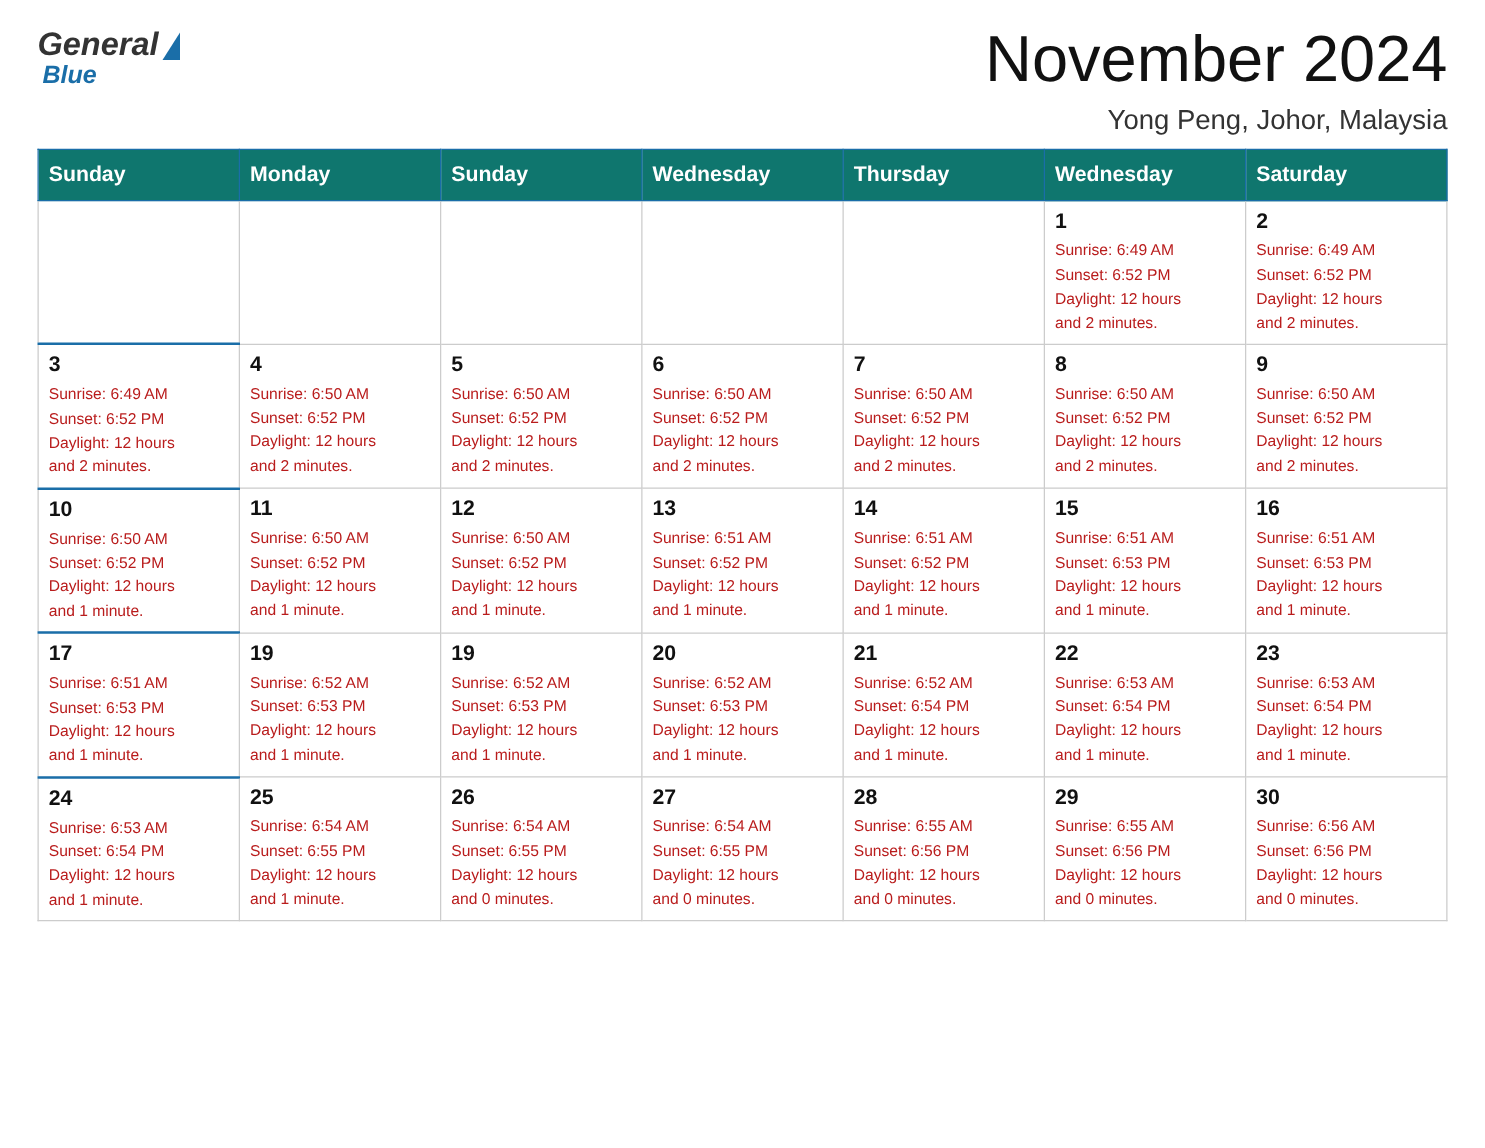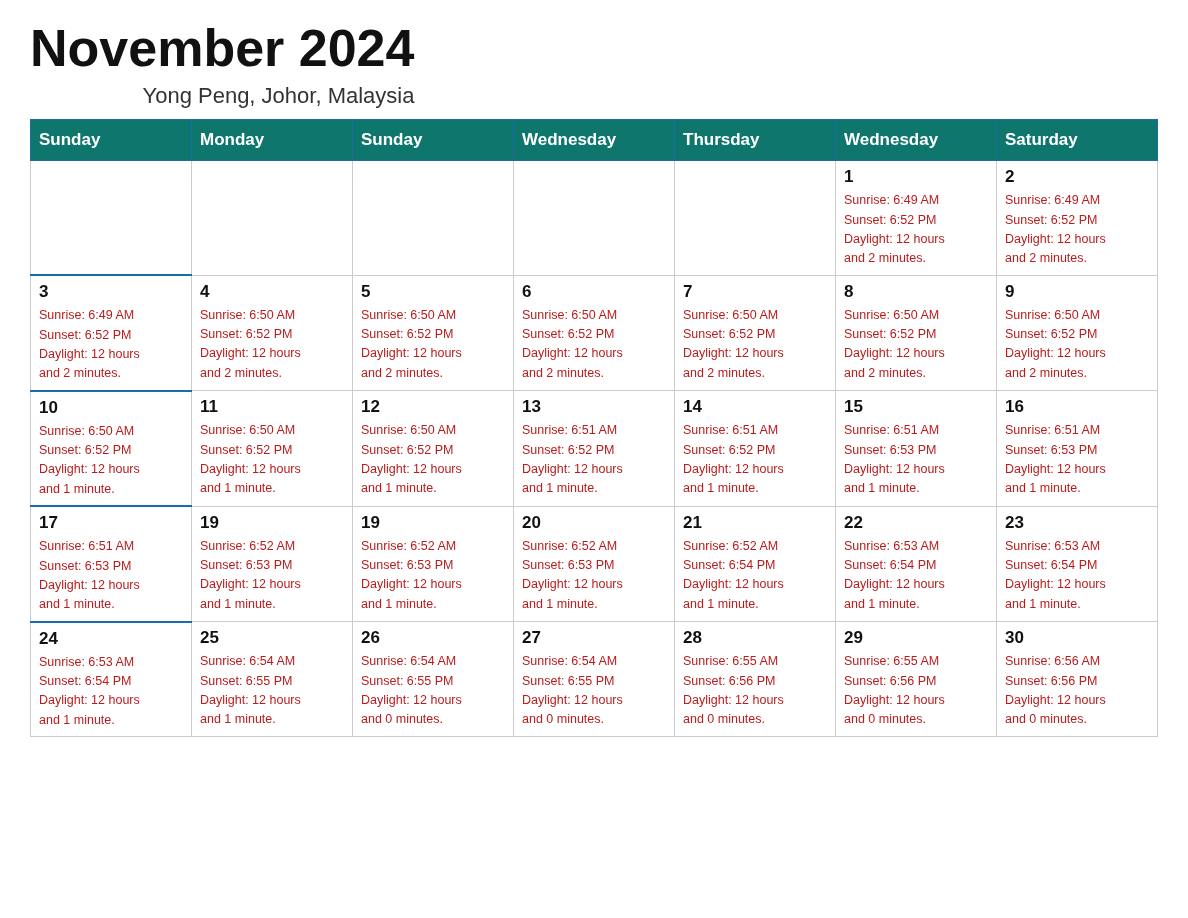--- a/index.html
+++ b/index.html
@@ -46,21 +46,21 @@
       color: #1a6ea8;
       font-style: italic;
       margin-top: -2px;
       margin-left: 4px;
     }
     .title-block {
       text-align: right;
     }
     .main-title {
       font-size: 52px;
-      font-weight: bold;
+      font-weight: normal;
       color: #111;
       line-height: 1.1;
     }
     .subtitle {
       font-size: 22px;
       color: #333;
       margin-top: 6px;
     }
     .calendar {
       width: 100%;
@@ -100,20 +100,27 @@
     .empty-cell {
       background: #fff;
     }
     tbody tr td.sunday { border-top: 2px solid #1a6ea8; }
     tbody tr:first-child td { border-top: 1px solid #ccc; }
   </style>
 </head>
 <body>
 
 <div class="header">
+  <div class="logo">
+    <div class="logo-top">
+      <span class="logo-general">General</span>
+      <div class="logo-triangle"></div>
+    </div>
+    <span class="logo-blue">Blue</span>
+  </div>
   <div class="title-block">
     <div class="main-title">November 2024</div>
     <div class="subtitle">Yong Peng, Johor, Malaysia</div>
   </div>
 </div>
 
 <table class="calendar">
   <thead>
     <tr>
     <th>Sunday</th>

